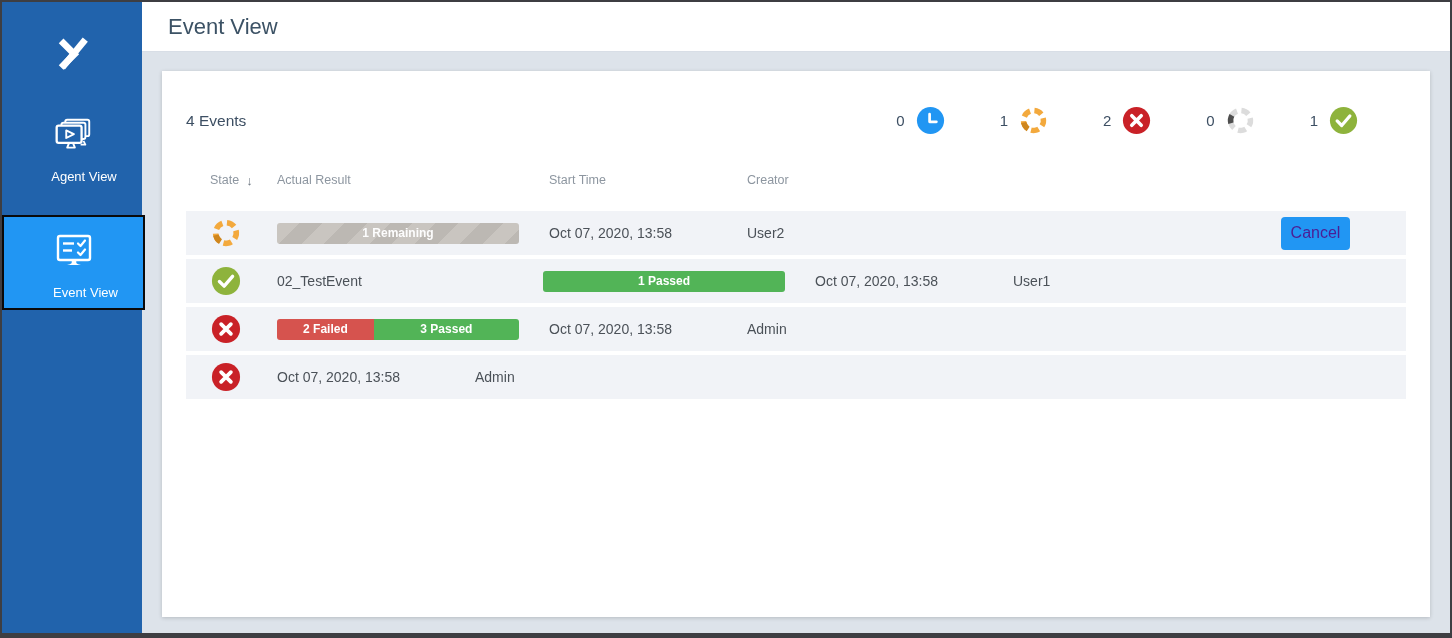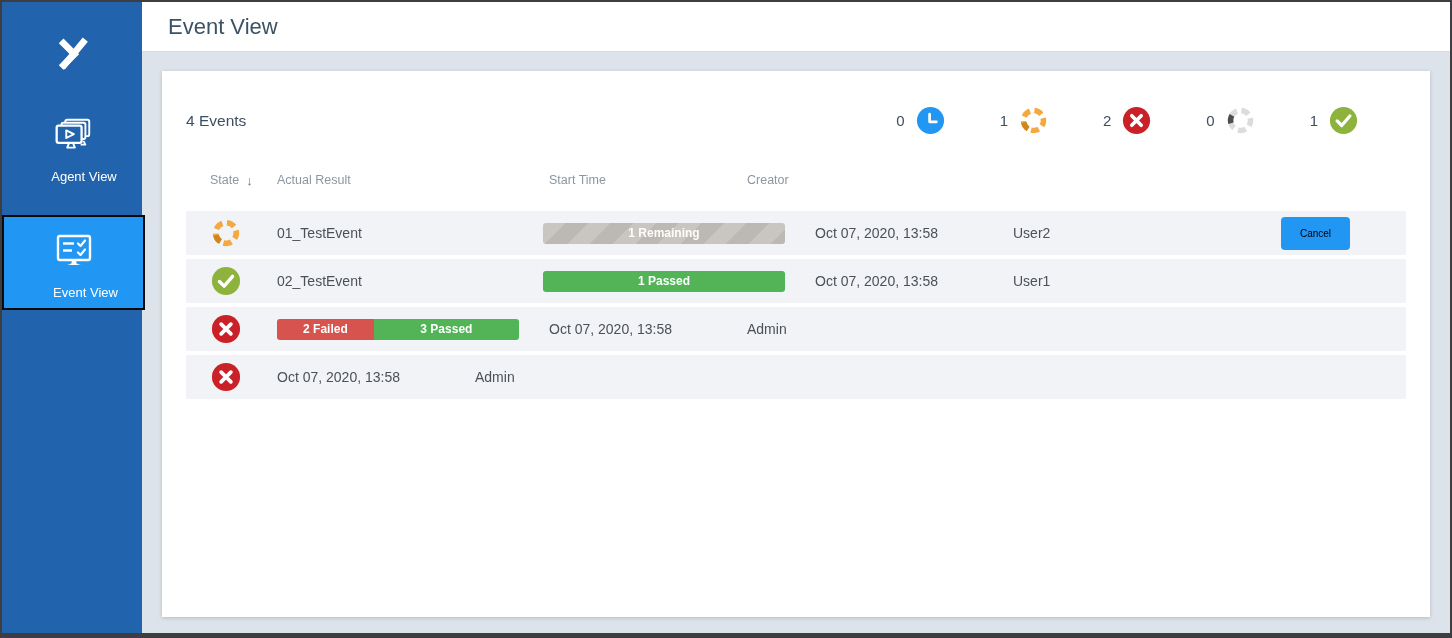--- a/index.html
+++ b/index.html
@@ -63,21 +63,21 @@
   
   .bar { width:242px; height:21px; border-radius:3px; overflow:hidden; display:flex; }
   .seg { display:flex; align-items:center; justify-content:center;
          font-size:12px; font-weight:700; color:#fff; height:100%; }
   .seg-remaining { background:repeating-linear-gradient(135deg,#c9c5c0 0 16px,#bcb8b3 16px 32px); color:#fdfdfd; }
   .seg-passed { background:#52b457; }
   .seg-failed { background:#d6534e; }
   
   .cancel-btn {
     width:69px; height:33px; border:none; border-radius:4px;
-    background:#2196f3; color:#000000; font-size:10px; cursor:pointer;
+    background:#2196f3; color:#4c1d95; font-size:16px; cursor:pointer;
     font-family:"Liberation Sans", sans-serif;
     margin-left:25px;
   }
 </style>
 </head>
 <body>
 
 <svg width="0" height="0" style="position:absolute">
   <defs>
     <g id="def-clock">
@@ -194,21 +194,20 @@
         </div>
 
         <div class="tbody">
 
           <div class="row">
             <div class="c-state">
               <svg class="sicon" viewBox="0 0 32 32">
                   <use href="#def-spin-orange"></use>
                 </svg>
             </div>
-            <div class="c-name">01_TestEvent</div>
             <div class="c-result">
               <div class="bar">
                 <div class="seg seg-remaining" style="width:100%">1 Remaining</div>
               </div>
             </div>
             <div class="c-start">Oct 07, 2020, 13:58</div>
             <div class="c-creator">User2</div>
             <div class="c-action">
               <button class="cancel-btn">Cancel</button>
             </div>

